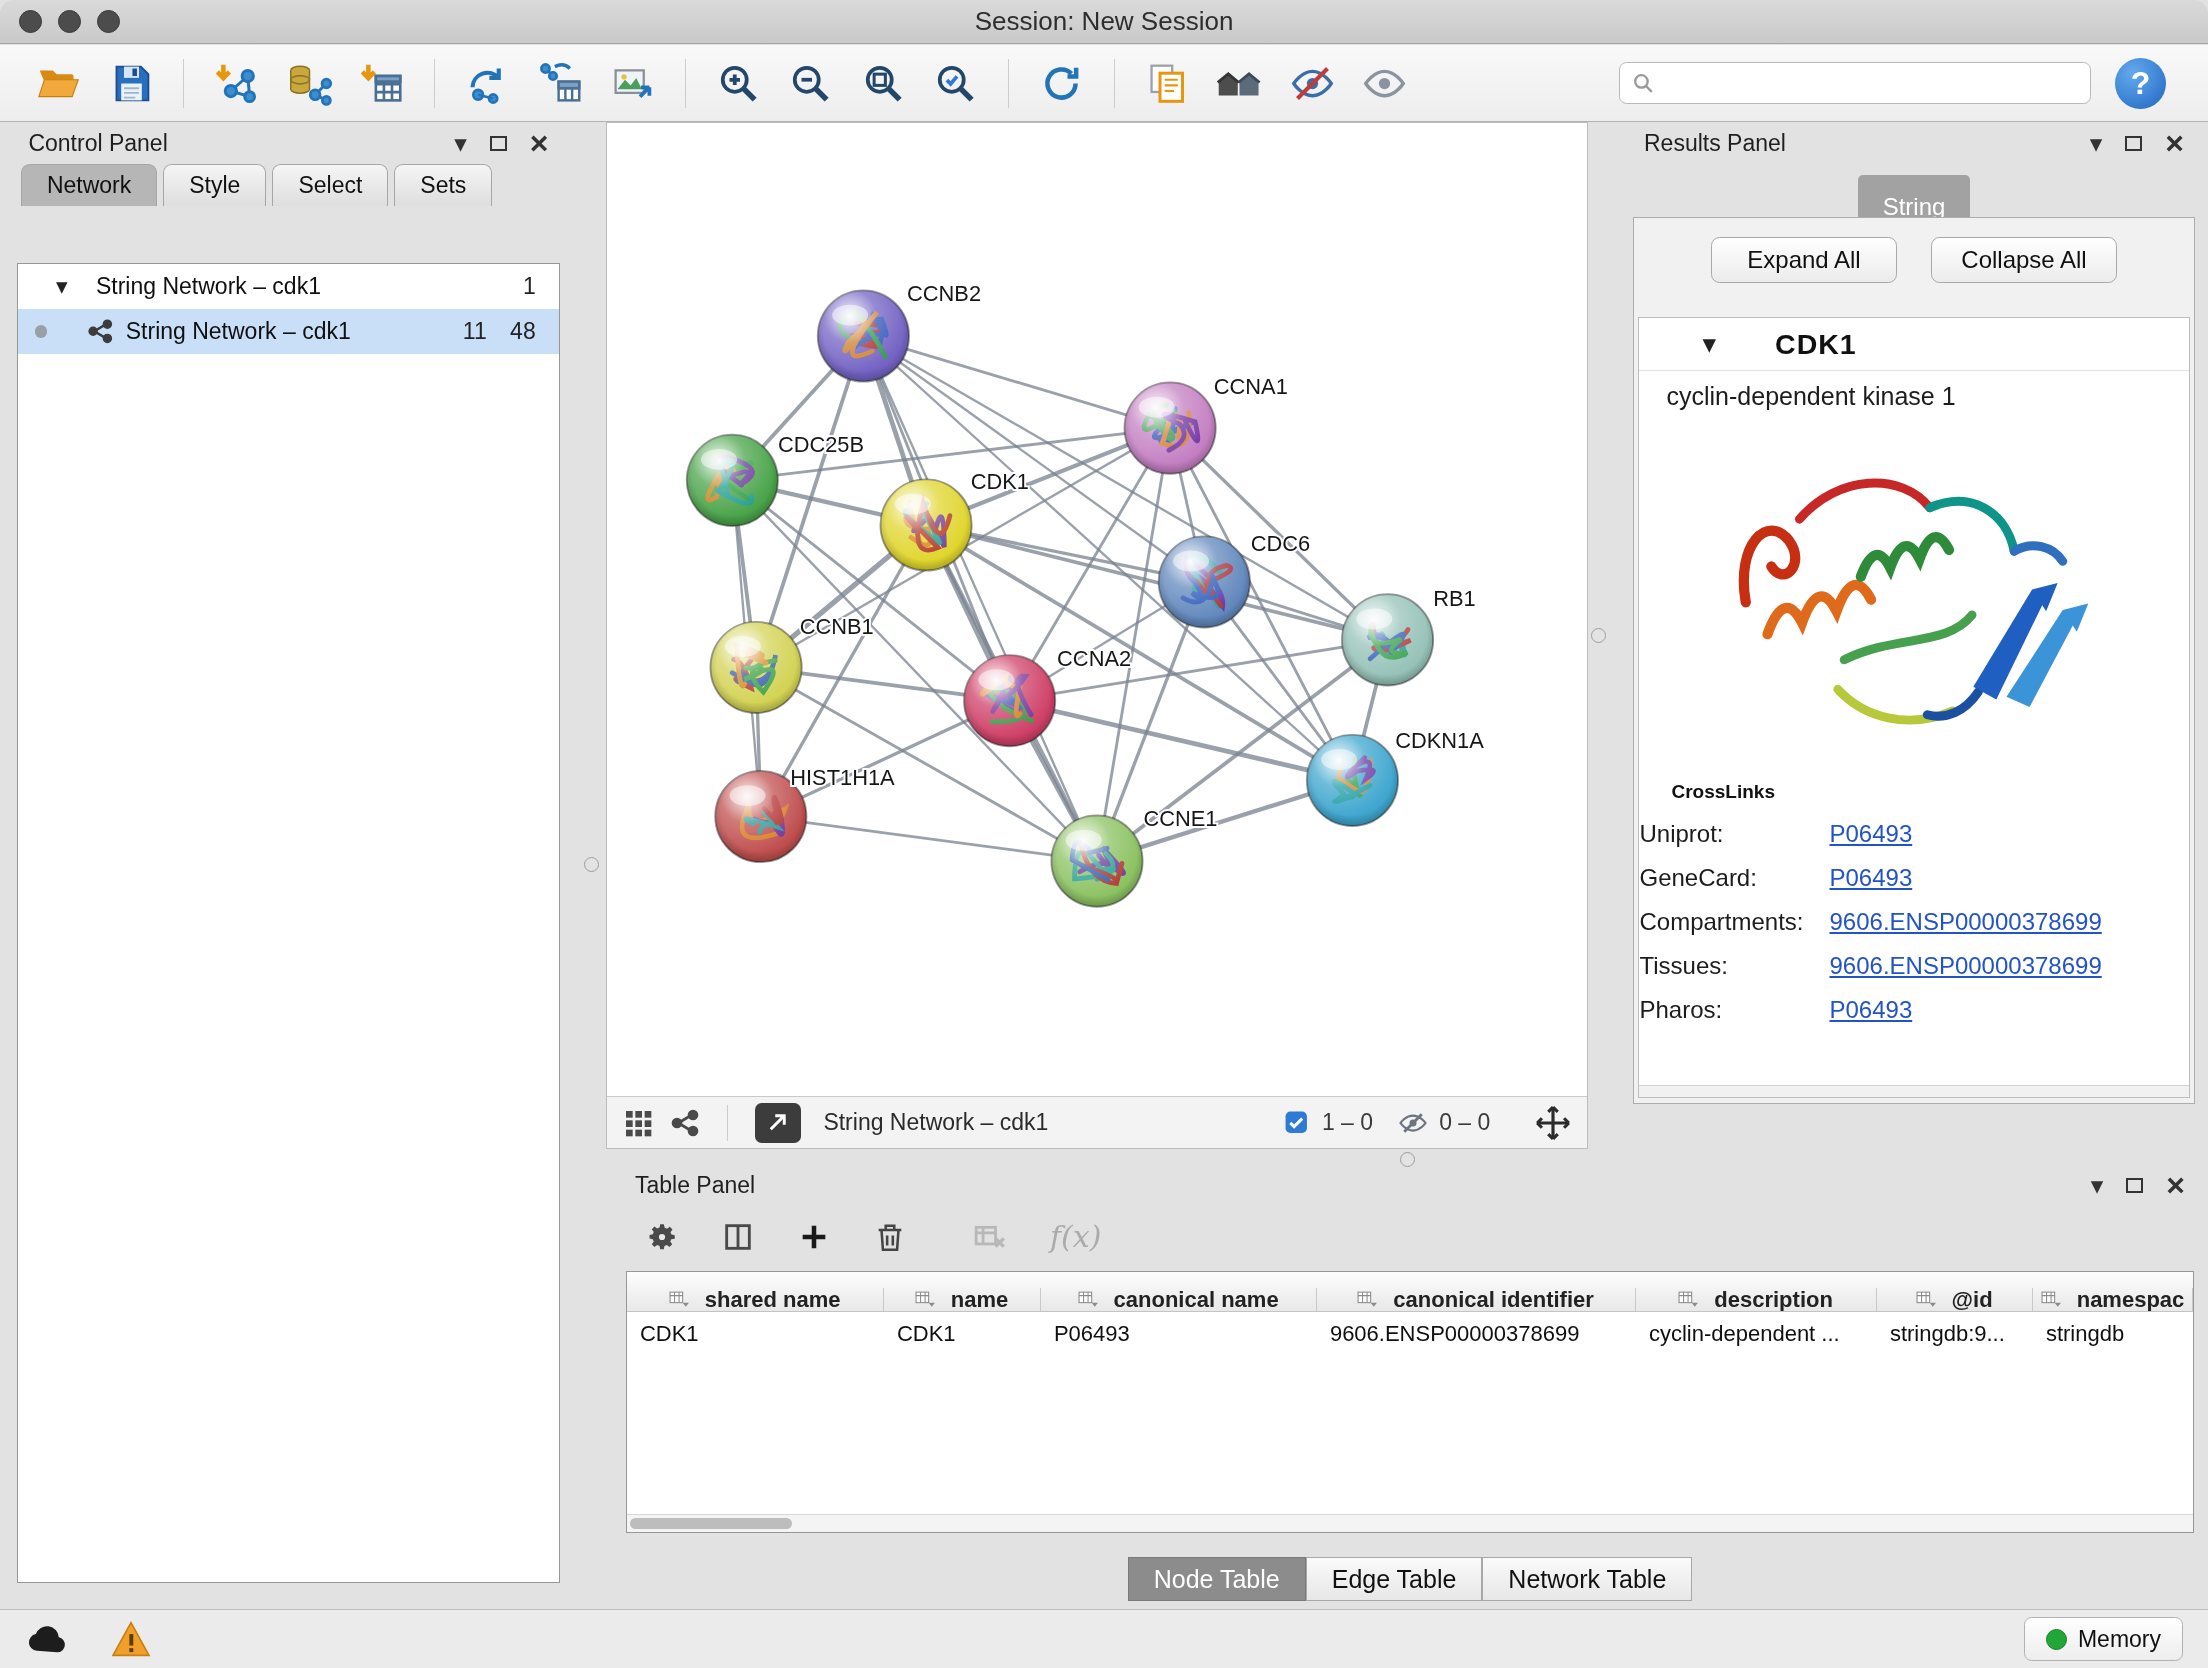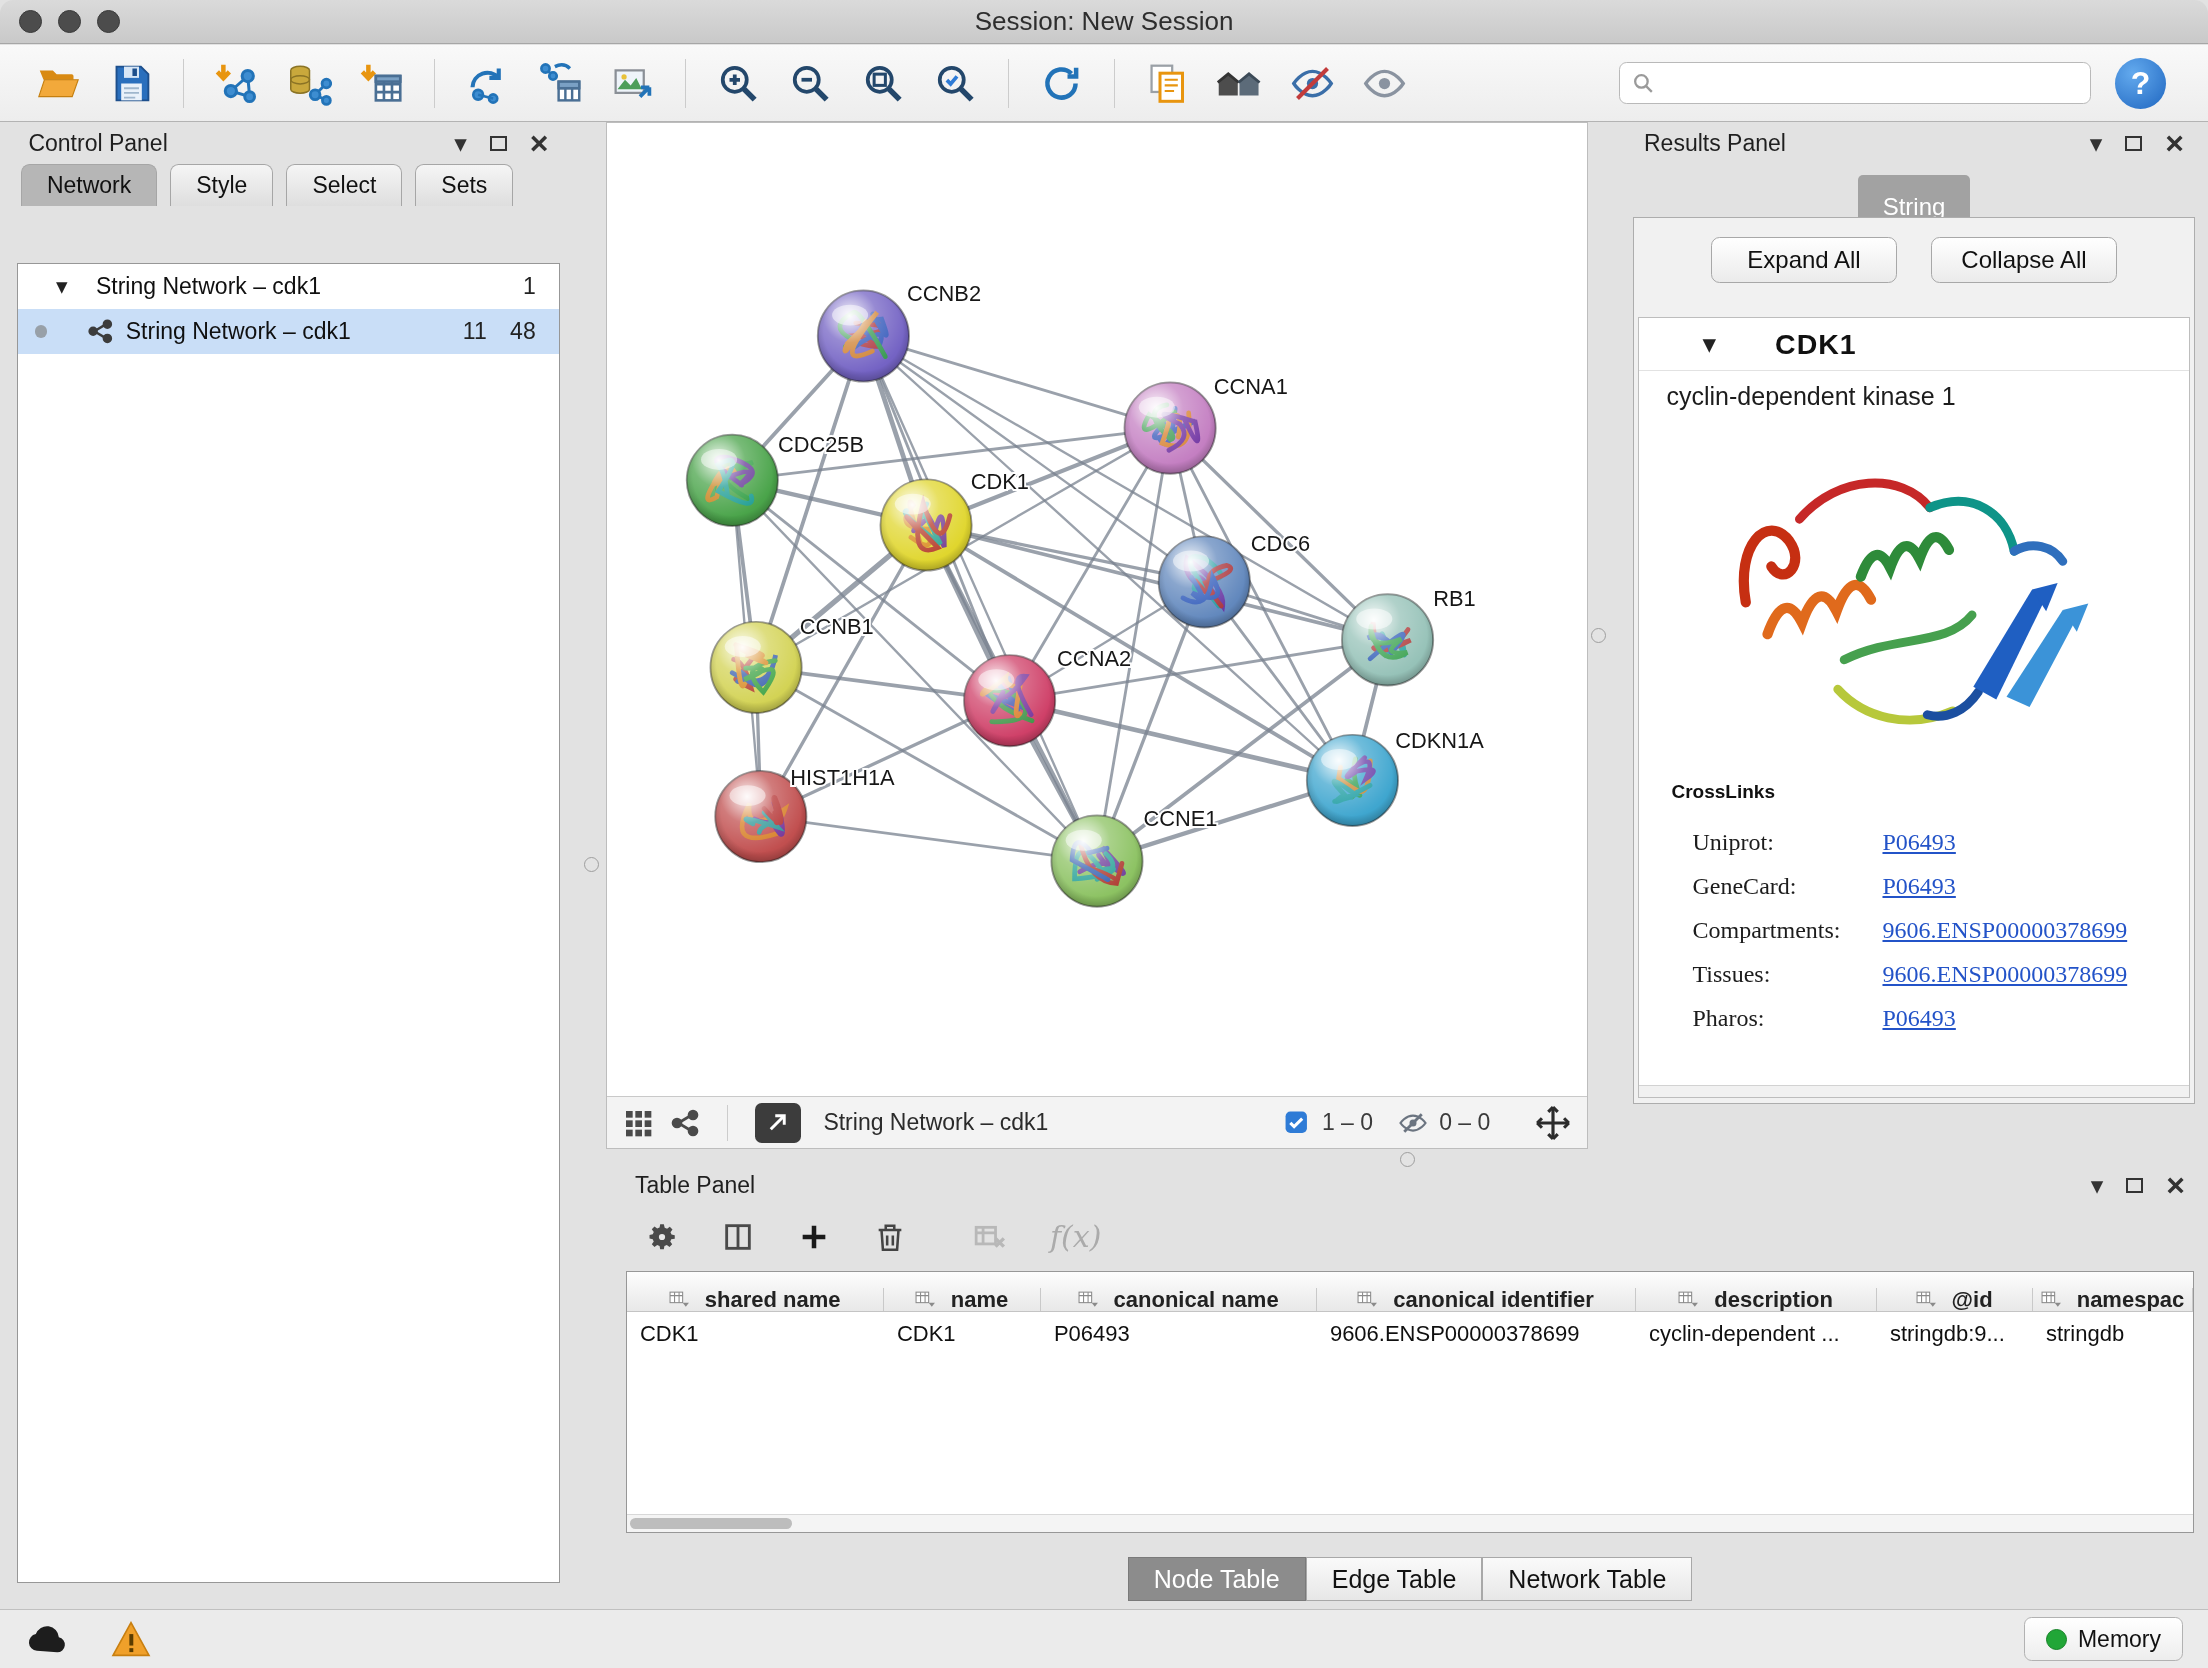--- a/index.html
+++ b/index.html
@@ -28,21 +28,21 @@
 
   
   .panel-header { height:42px; display:flex; align-items:center; padding:0 17px; font-size:23px; color:#1f1f1f; }
   .ph-icons { margin-left:auto; display:flex; align-items:center; gap:23px; }
   .ph-caret { font-size:25px; color:#333; line-height:1; }
   .ph-float { width:17px; height:15px; border:2.9px solid #333; display:inline-block; }
   .ph-close { font-size:32px; font-weight:bold; color:#333; line-height:1; }
 
   
   .control-panel { position:absolute; left:11.4px; top:122px; width:554px; height:1463px; }
-  .cp-tabs { display:flex; padding:0 9.5px; gap:13px; }
+  .cp-tabs { display:flex; padding:0 9.5px; gap:6px; }
   .cp-tab { height:42px; padding:0 25px; display:flex; align-items:center; font-size:23px; color:#111;
     background:linear-gradient(#f5f5f5,#dedede); border:1px solid #a6a6a6; border-bottom:none; border-radius:8.6px 8.6px 0 0; }
   .cp-tab.active { background:#b6b6b6; }
   .cp-subbar { display:flex; align-items:center; height:51px; padding:0 19px; gap:17px; }
   .cp-status { flex:1; text-align:center; font-size:23px; color:#1d1d1d; }
   .cp-tree { position:absolute; left:5.7px; right:5.7px; top:141px; bottom:1.9px; background:#fff; border:1px solid #979797; overflow:hidden; }
   .tree-row { display:flex; align-items:center; height:45px; font-size:23px; color:#101010; padding:0 23px 0 38px; gap:11.4px; }
   .tree-row.selected { background:#c9def7; padding-left:17px; }
   .tree-caret { font-size:23px; color:#222; width:28.5px; }
   .tree-dot { width:12.4px; height:12.4px; border-radius:50%; background:#98a0a8; margin-right:27px; }
@@ -72,21 +72,21 @@
   .rp-btn { min-width:186px; height:46px; font-size:24px; font-family:inherit; color:#111;
     background:linear-gradient(#ffffff,#ebebeb); border:1px solid #a8a8a8; border-radius:8.6px; }
   .rp-protein { position:absolute; left:4.8px; right:4.8px; top:99px; bottom:4.8px; background:#fff; border:1px solid #bdbdbd; overflow:hidden; }
   .rp-ph { height:53px; display:flex; align-items:center; border-bottom:1px solid #e2e2e2; }
   .rp-ph .caret { font-size:27px; color:#222; margin-left:63px; }
   .rp-name { font-size:28.5px; font-weight:bold; color:#111; margin-left:59px; letter-spacing:1px; }
   .rp-desc { font-size:25px; color:#1c1c1c; padding:11.4px 0 3.8px 27px; }
   .ribbon-wrap { display:flex; justify-content:center; padding:7.6px 0 0; }
   .ribbon { width:409px; height:333px; }
   .rp-cl-title { font-size:19px; font-weight:bold; color:#111; padding:25px 0 9.5px 32px; }
-  .rp-link-row { display:flex; align-items:flex-end; height:44px; padding-left:53px; font-size:24px;font-family:Liberation Serif, serif; }
+  .rp-link-row { display:flex; align-items:center; height:44px; font-size:24px; }
   .rp-link-label { width:190px; color:#1c1c1c; }
   .rp-link-value { color:#2353c8; text-decoration:underline; }
   .rp-hscroll { position:absolute; left:0; right:0; bottom:0; height:12.4px; background:#f1f1f1; border-top:1px solid #d2d2d2; }
 
   
   .table-panel { position:absolute; left:618px; top:1164px; width:1584px; height:441px; }
   .tp-toolbar { height:61px; display:flex; align-items:center; padding:0 27px; gap:42px; }
   .tp-toolbar svg { display:block; }
   .tpbtn { background:transparent; border:none; display:flex; align-items:center; }
   .fx { font-family:"DejaVu Serif",serif; font-style:italic; font-size:30px; color:#ababab; }

